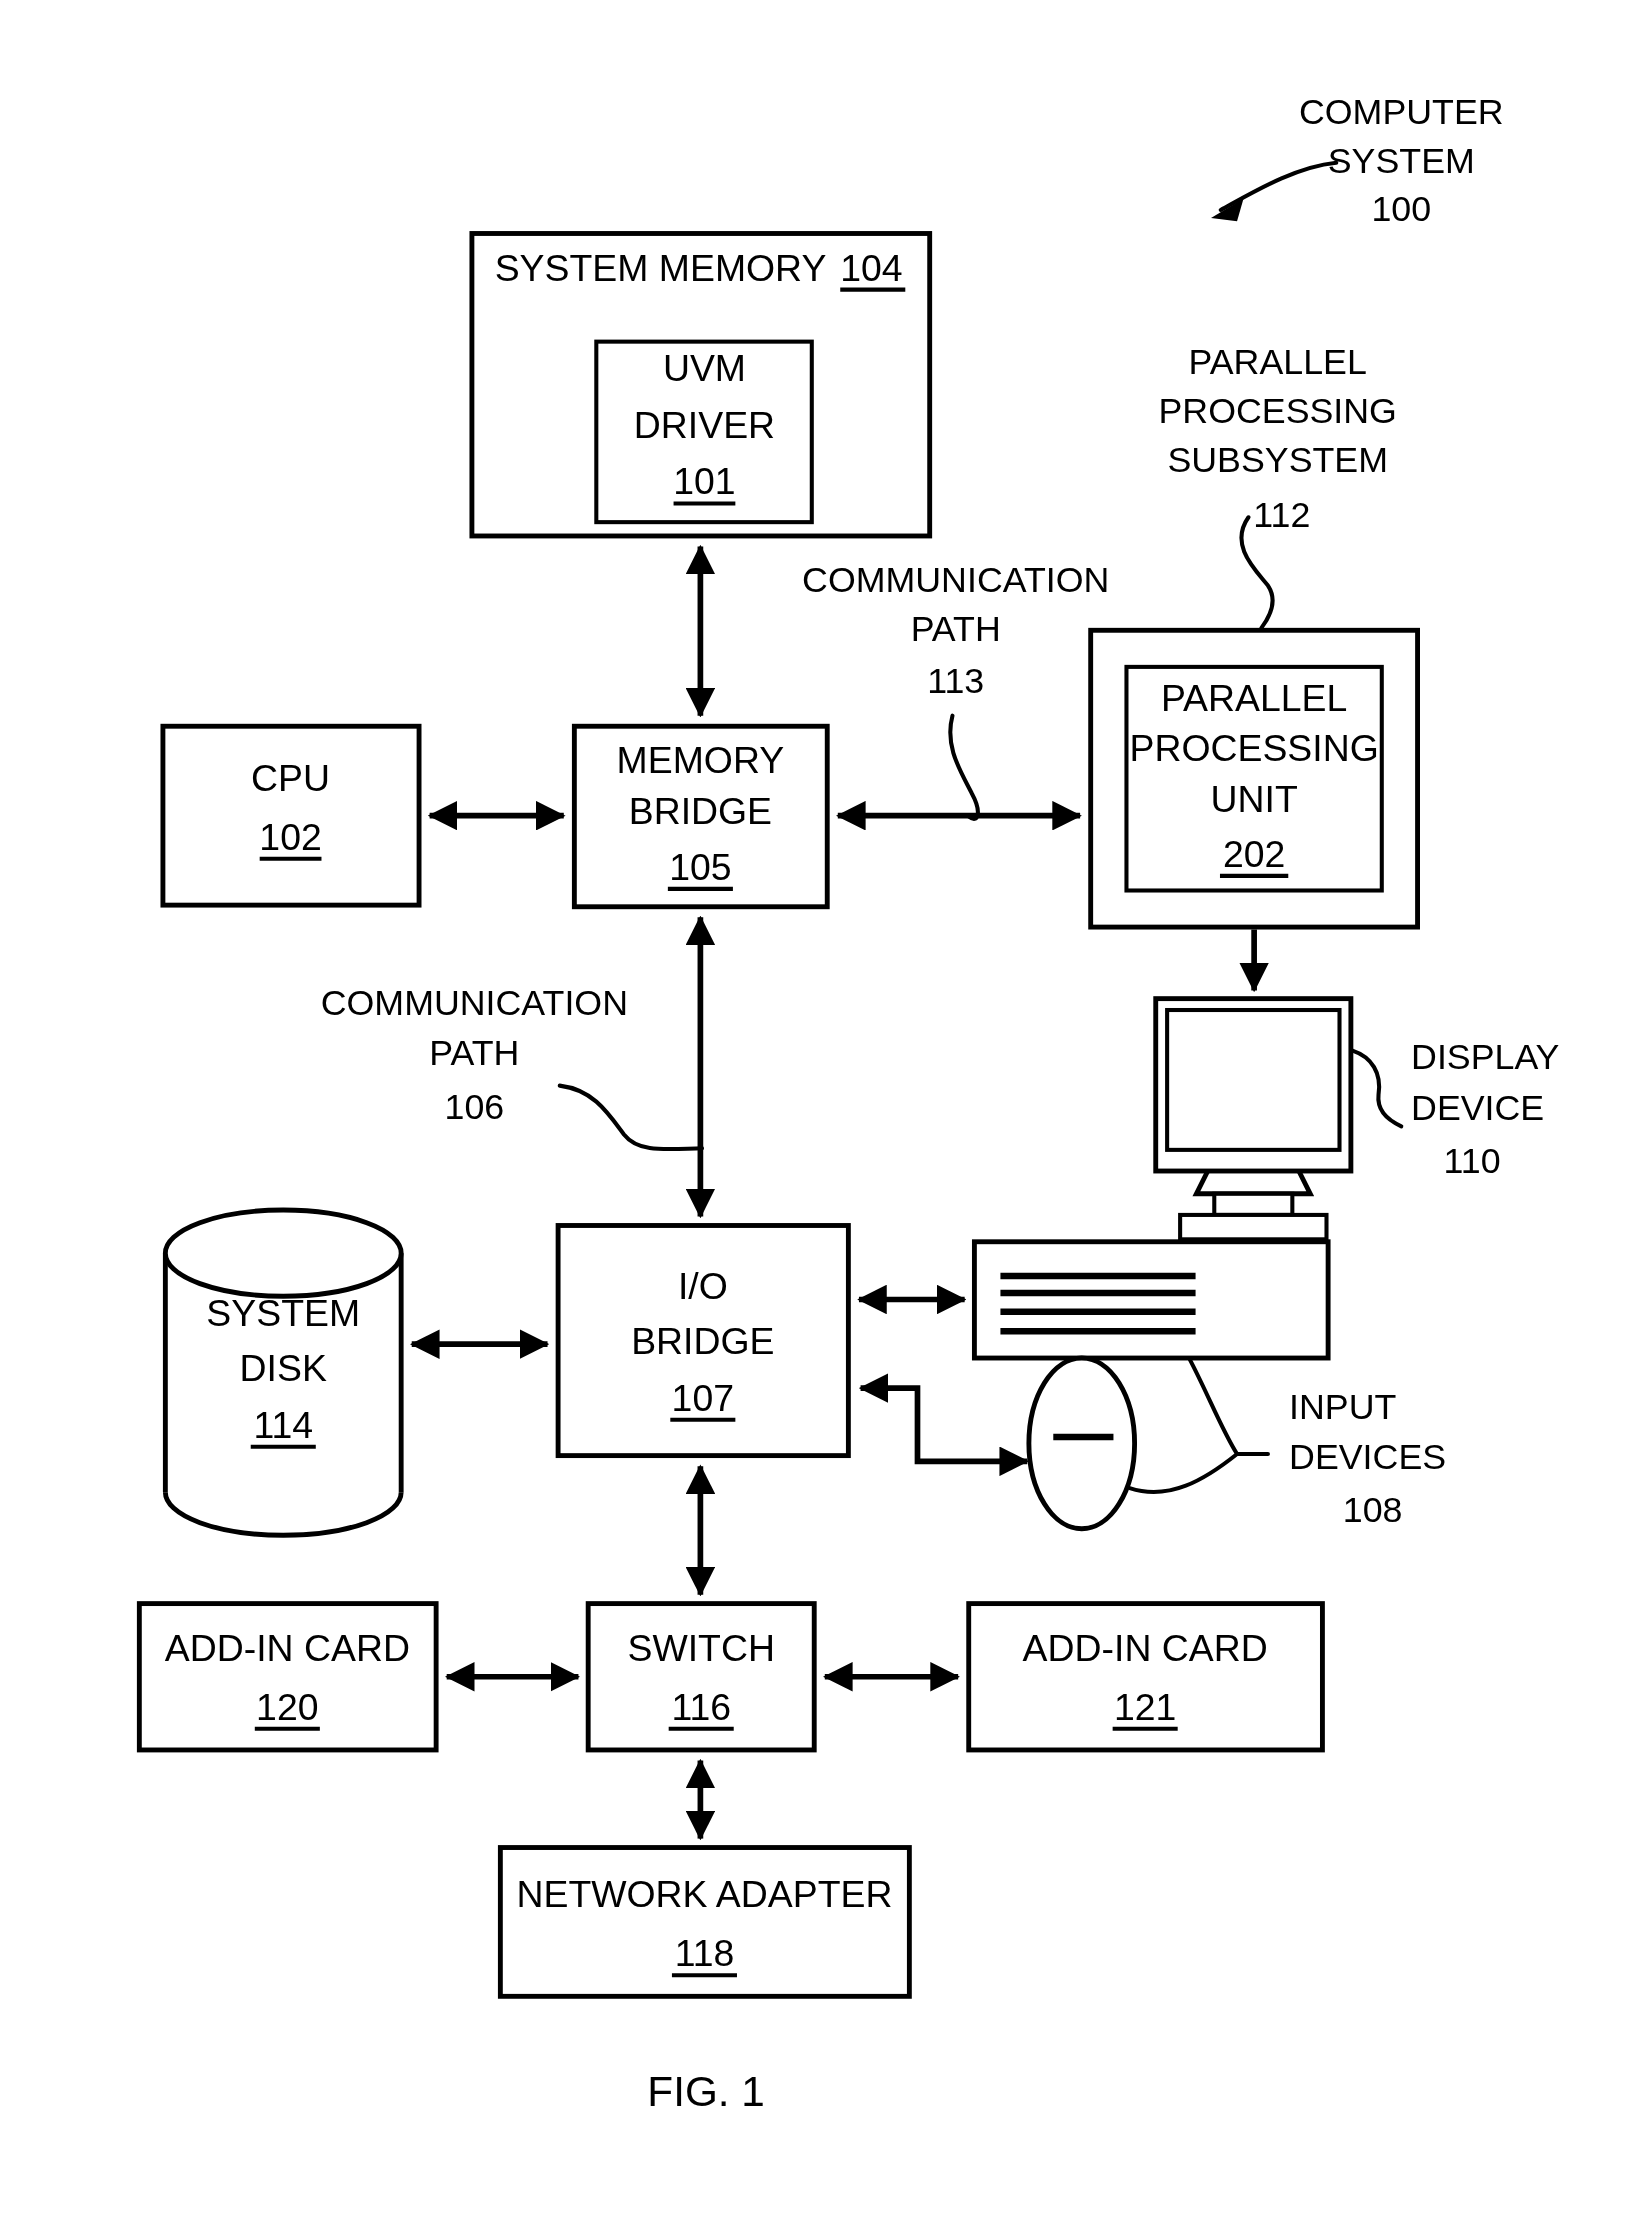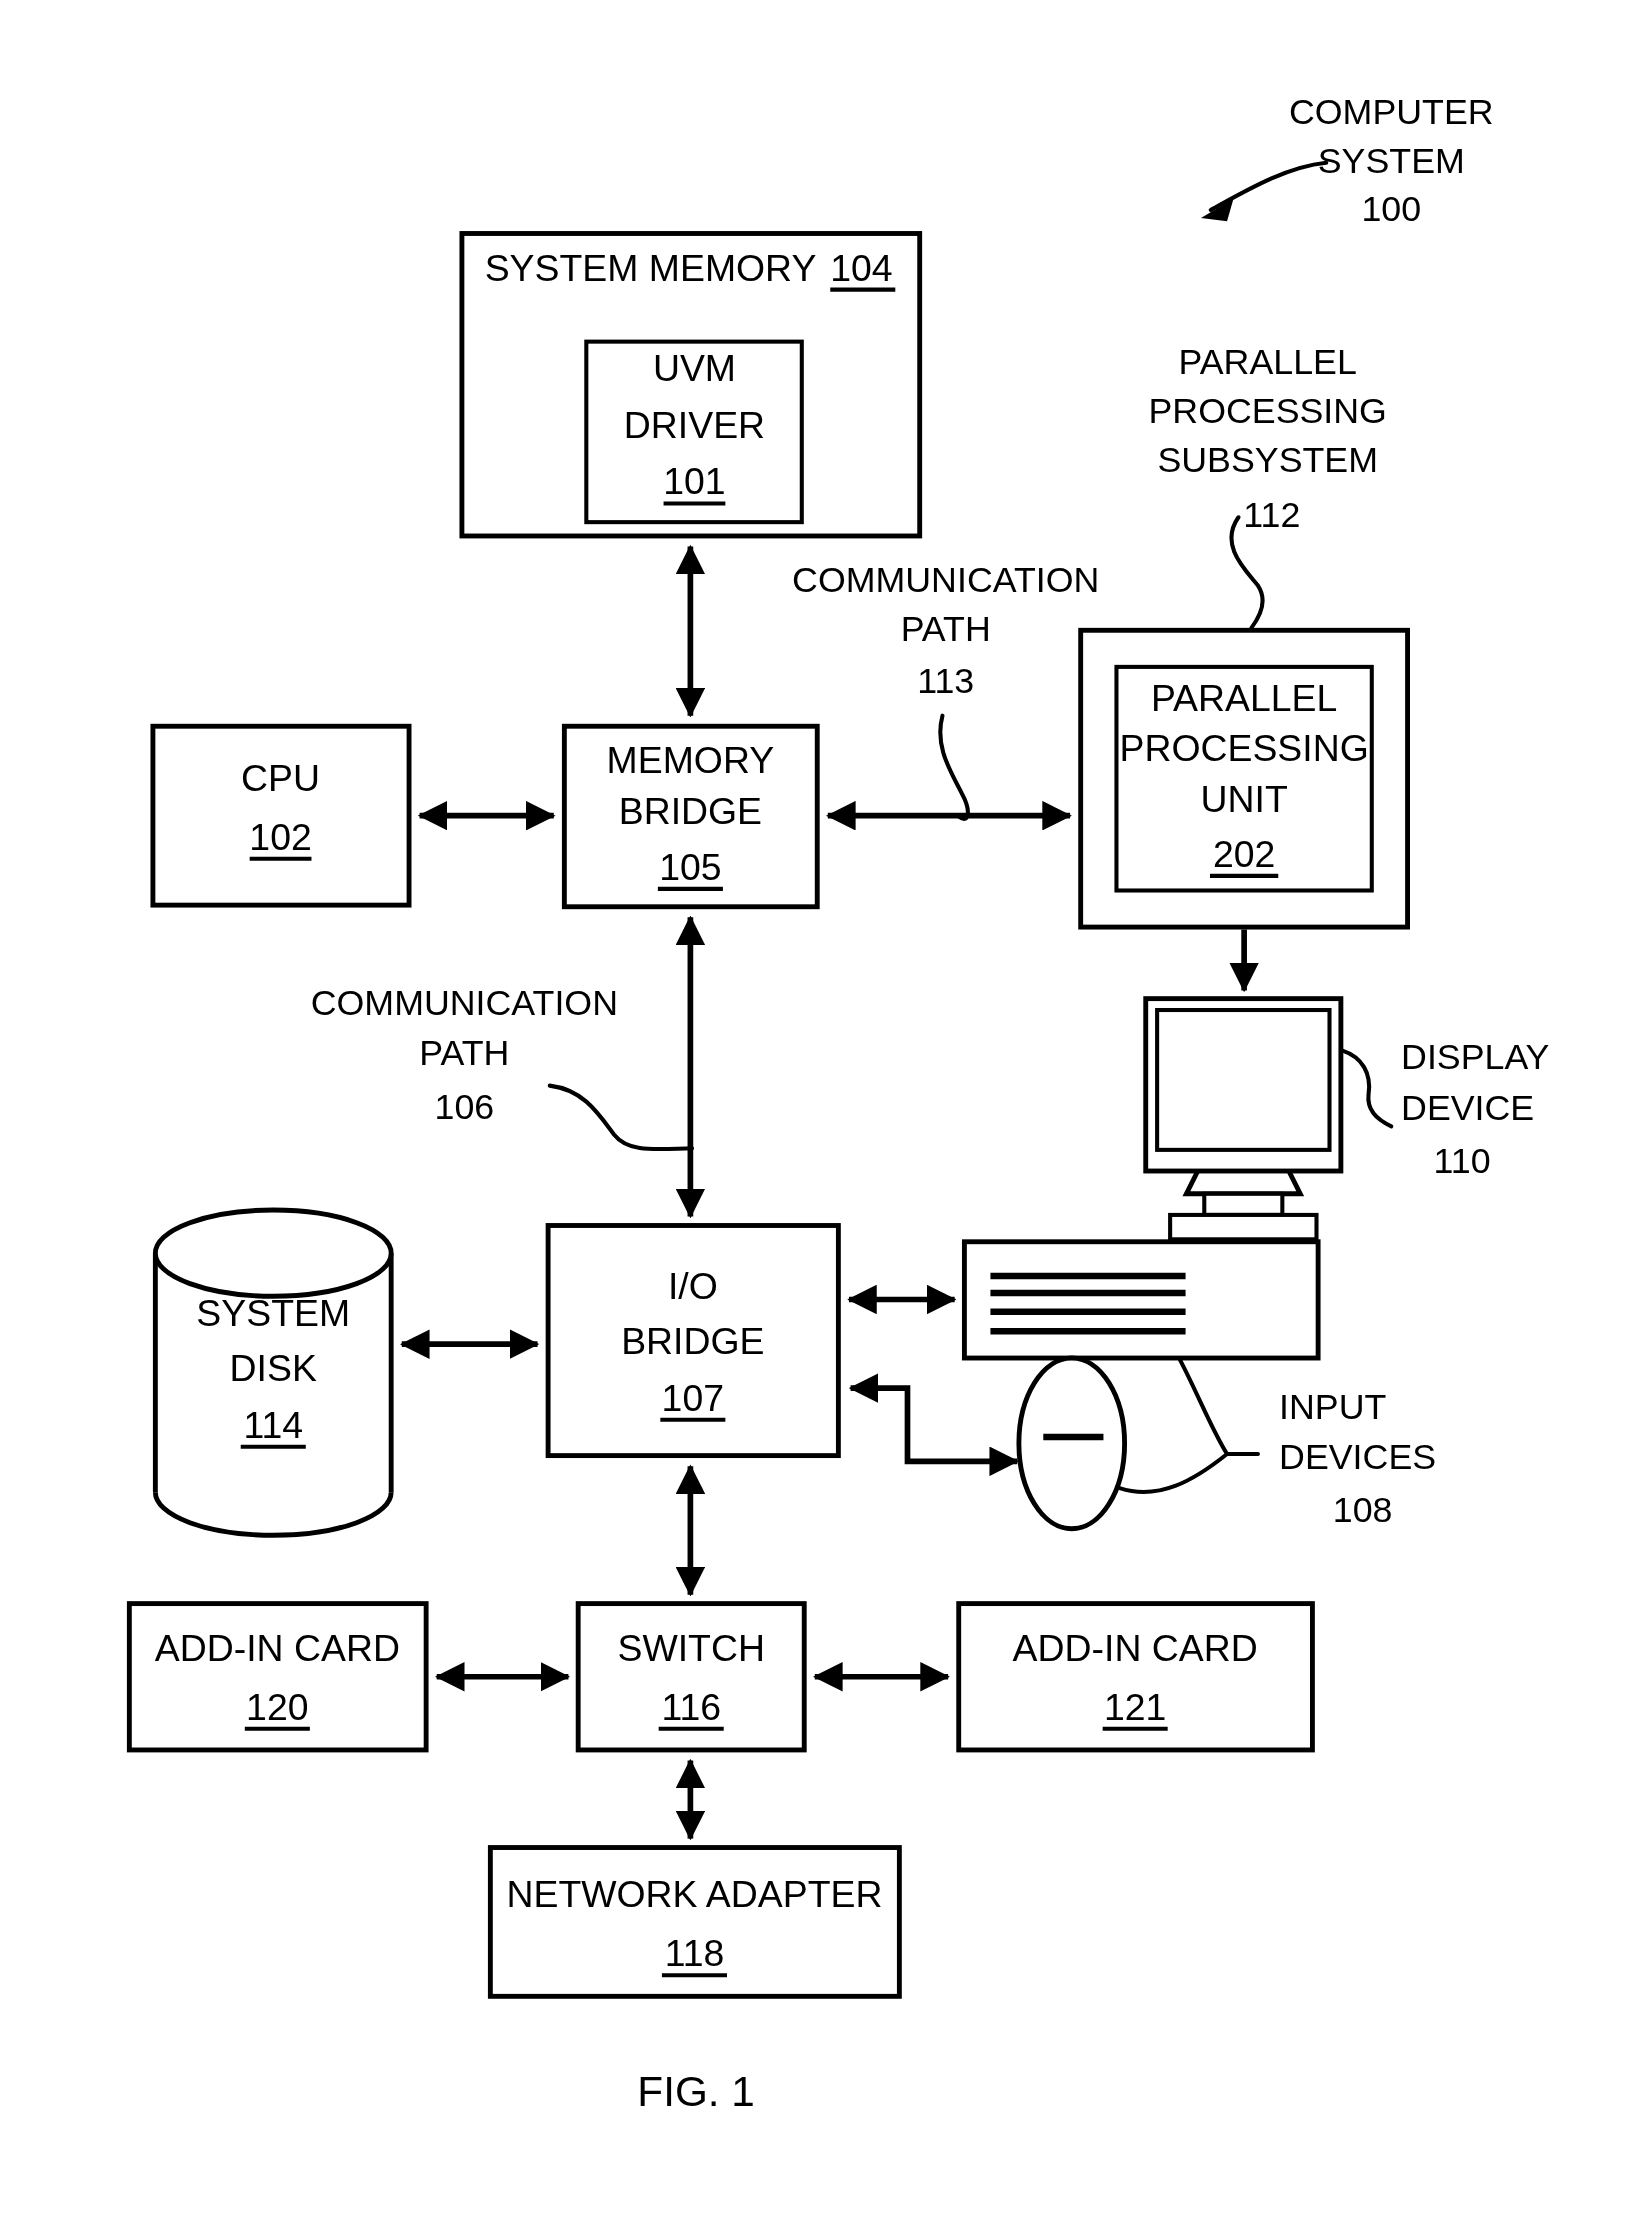--- a/index.html
+++ b/index.html
@@ -9,21 +9,21 @@
   }
   body {
     width: 1649px;
     height: 2216px;
     font-family: "Liberation Sans", sans-serif;
     position: relative;
     overflow: hidden;
   }
   #figure-root {
     position: absolute;
-    left: 0; top: 0;
+    left: 10px; top: 0;
     width: 1467px;
     height: 2216px;
     padding-left: 9px;
   }
   svg.diagram {
     display: block;
     width: 1649px;
     height: 2216px;
   }
   .box {

